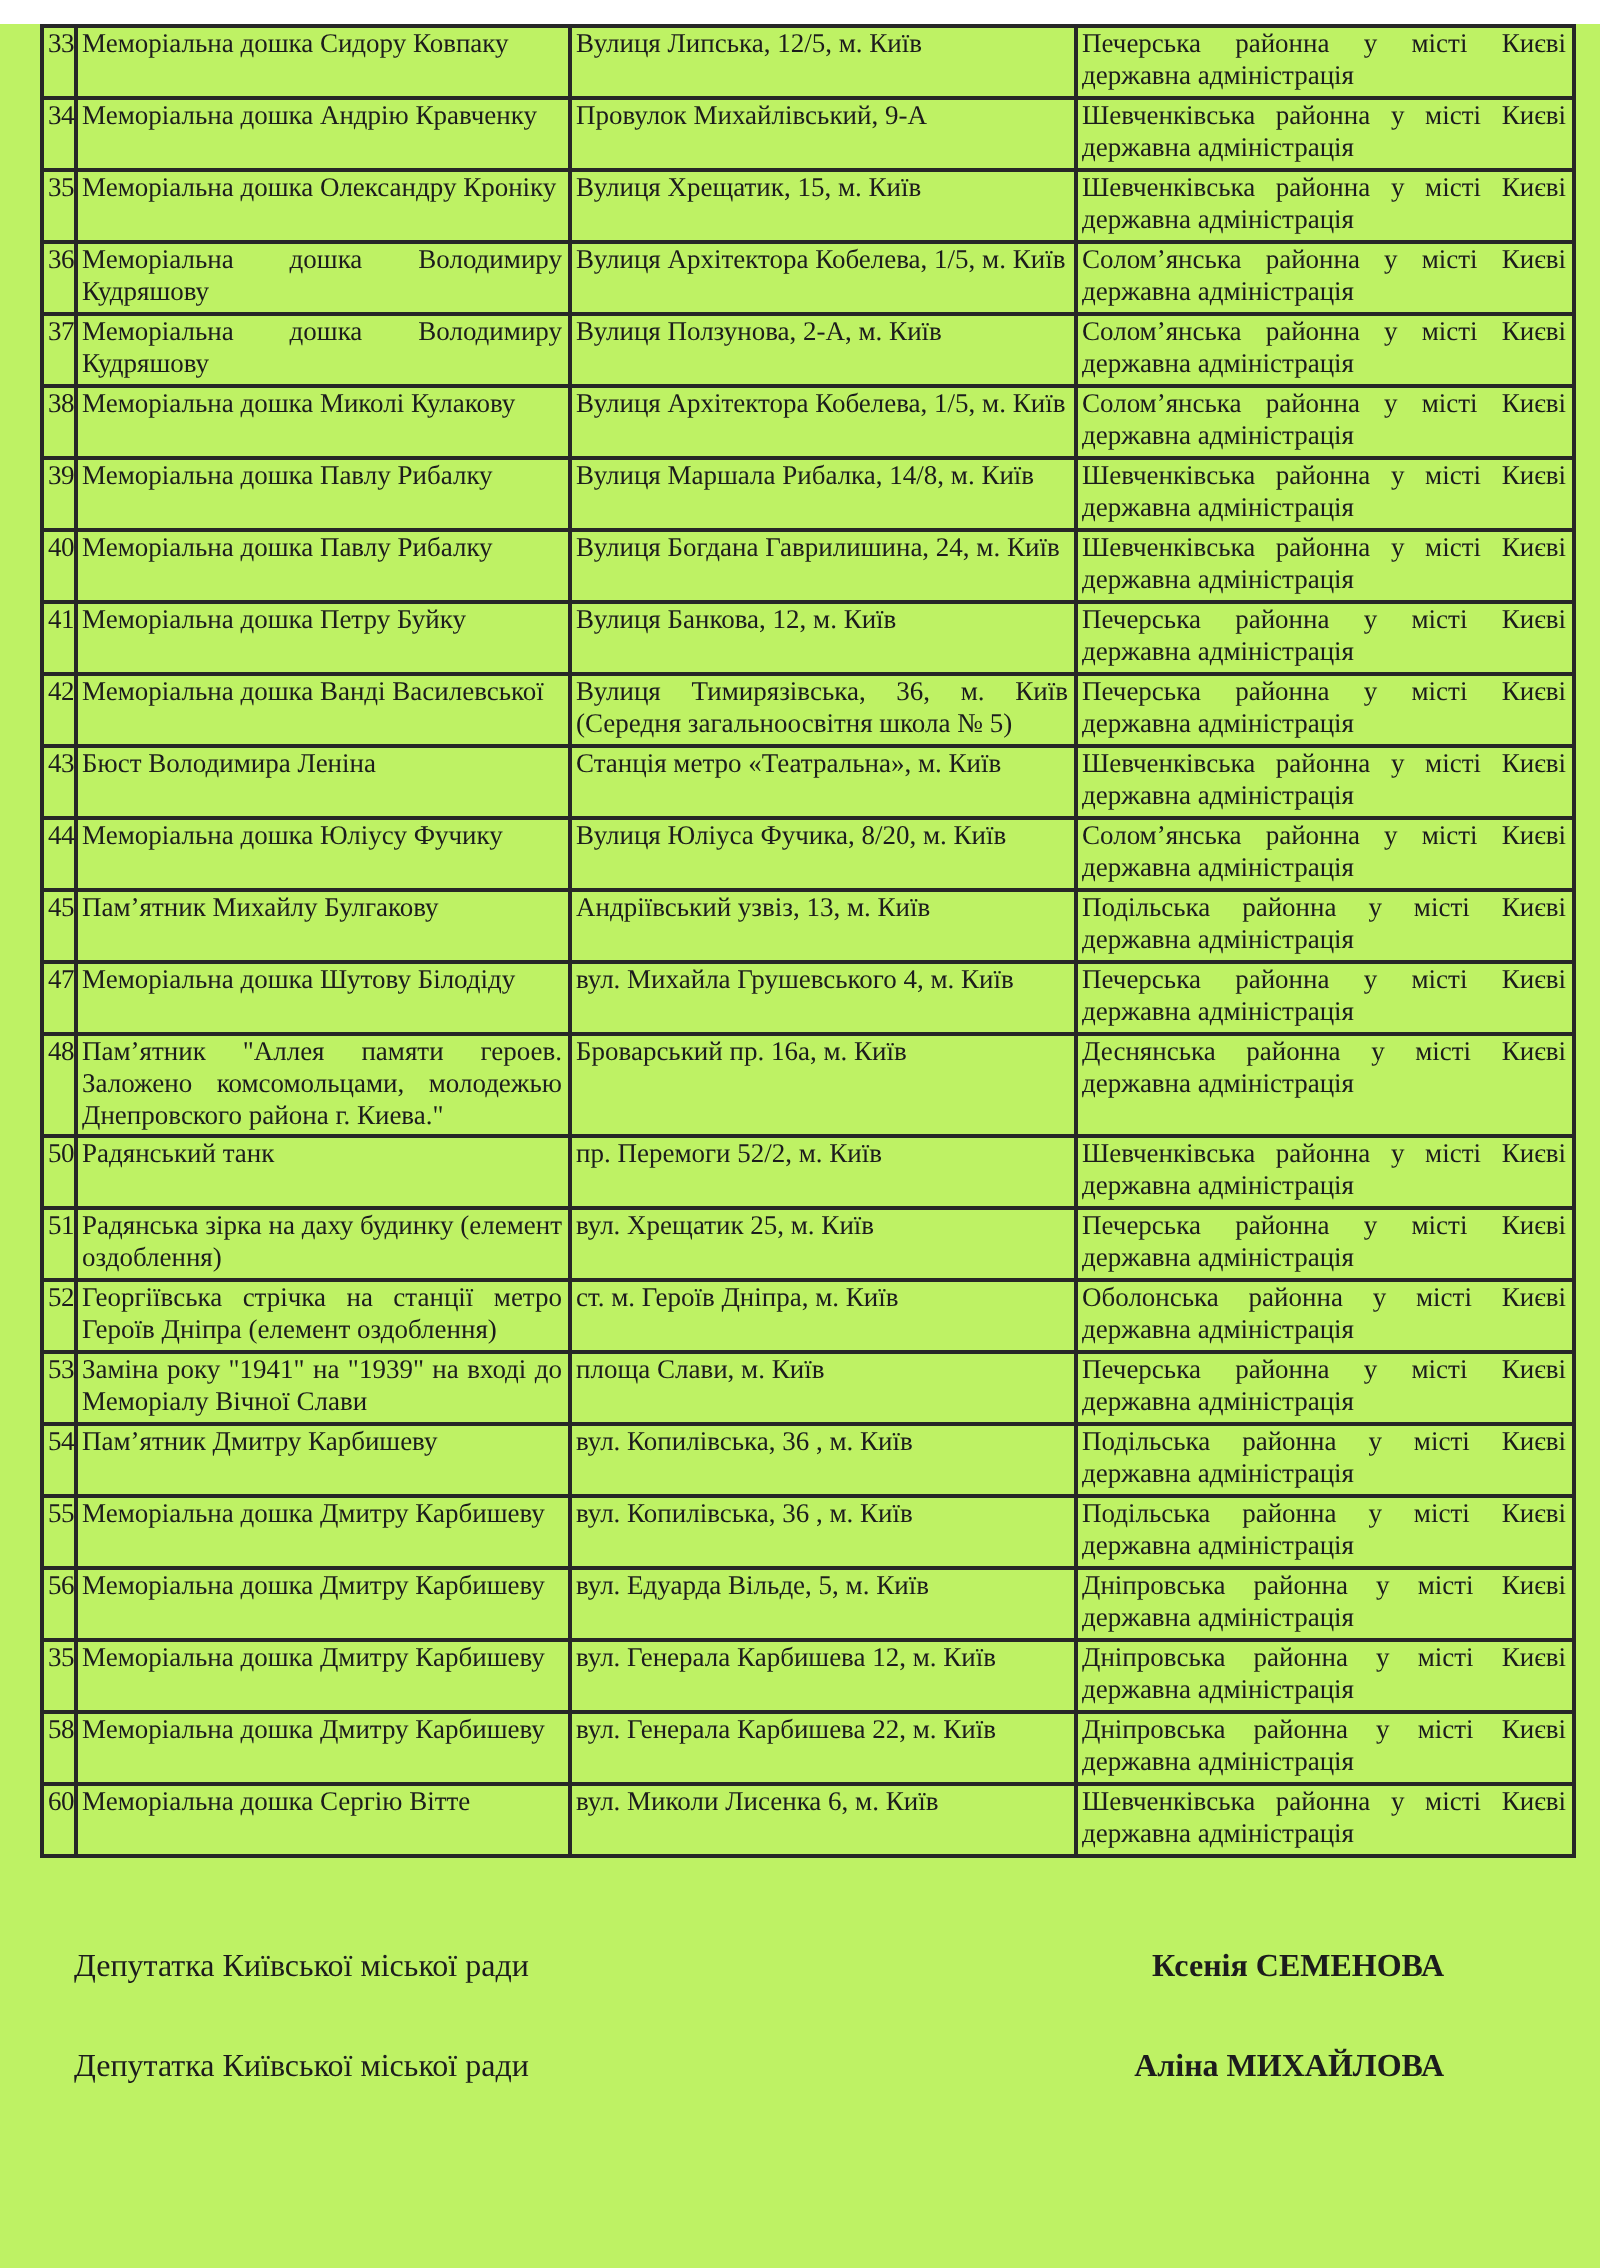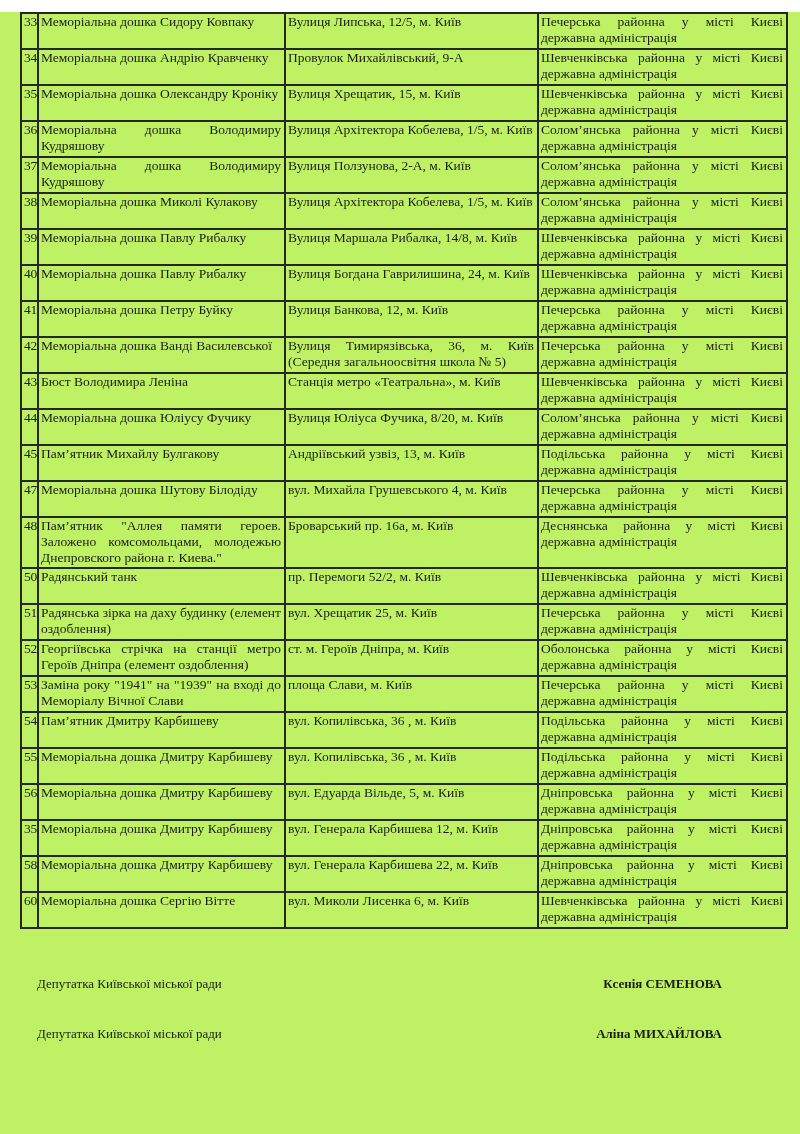--- a/index.html
+++ b/index.html
@@ -39,21 +39,21 @@
     letter-spacing: -0.3px;
   }
   td.v-middle { vertical-align: middle; }
   .signatures {
     margin: 46px 78px 0 37px;
   }
   .sig-row {
     display: flex;
     justify-content: space-between;
     align-items: flex-end;
-    font-size: 13px;
+    font-size: 16px;
     line-height: 17px;
     font-family: Liberation Serif, serif;
   }
   .sig-row + .sig-row { margin-top: 33px; }
   .sig-name { font-weight: bold; }
 </style>
 </head>
 <body>
 
 <div class="page">

